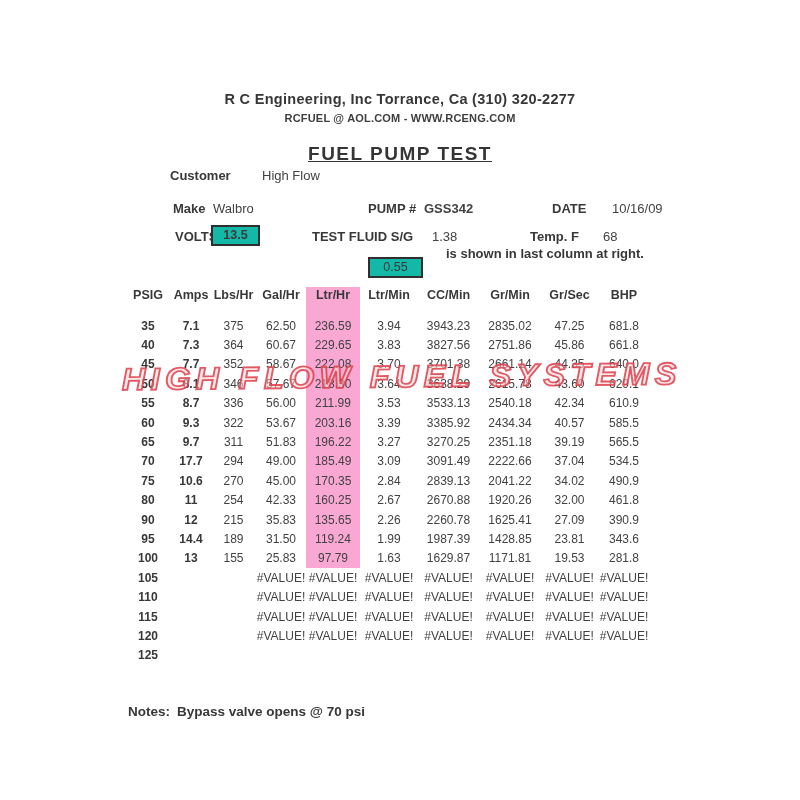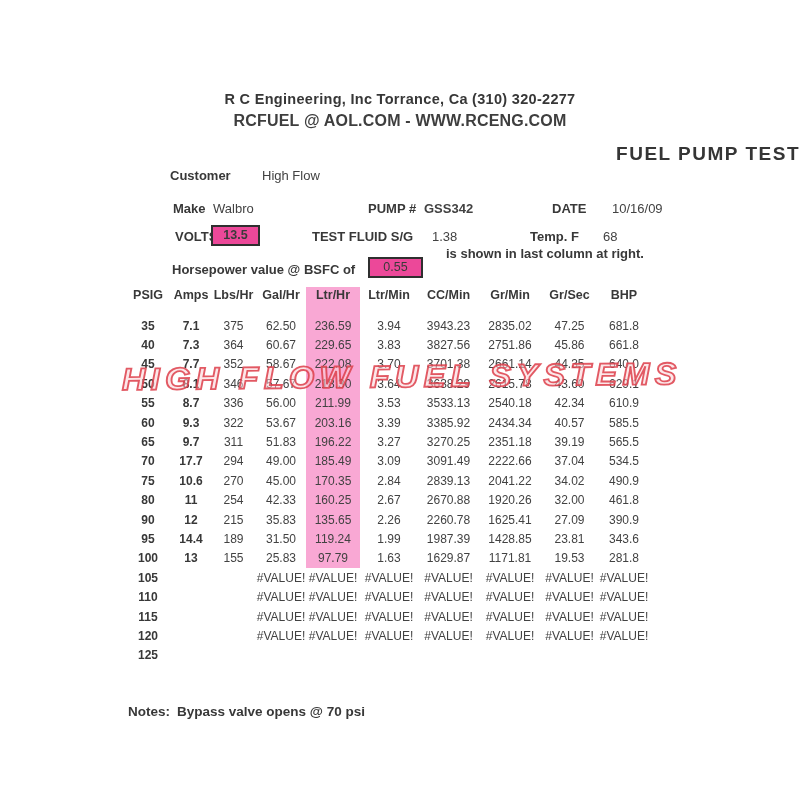--- a/index.html
+++ b/index.html
@@ -19,41 +19,42 @@
 
   .company {
     left: 0; top: 91px; width: 800px;
     text-align: center;
     font-size: 14.5px; font-weight: bold; color: #373737;
     letter-spacing: 0.3px;
   }
   .contact {
     left: 0; top: 112px; width: 800px;
     text-align: center;
-    font-size: 16px; font-weight: bold; color: #3e3e3e;
+    font-size: 11px; font-weight: bold; color: #3e3e3e;
     letter-spacing: 0.2px;
   }
   .doc-title {
     left: 0; top: 143px; width: 800px;
-    text-align: right;
+    text-align: center;
     font-size: 19px; font-weight: bold; color: #353535;
     letter-spacing: 1.5px;
+    text-decoration: underline;
   }
 
   .lbl { font-size: 13px; font-weight: bold; color: #383838; }
   .val { font-size: 13px; color: #424242; }
 
   .valbox {
     position: absolute;
     border: 2px solid #2f2f2f;
     text-align: center;
     font-size: 12.5px;
     color: #3a3a3a;
     line-height: 17px;
-    background: #ec4899;
+    background: #14b8a6;
   }
 
   table.results {
     position: absolute;
     left: 125px; top: 287px;
     width: 525px;
     border-collapse: separate; border-spacing: 0;
     table-layout: fixed;
   }
   table.results th {
@@ -105,21 +106,20 @@
   <span class="abs lbl" style="left:552px; top:201px;">DATE</span>
   <span class="abs val" style="left:612px; top:201px;">10/16/09</span>
 
   <span class="abs lbl" style="left:175px; top:229px;">VOLTS</span>
   <span class="valbox b" style="left:211px; top:225px; width:45px; height:17px;">13.5</span>
   <span class="abs lbl" style="left:312px; top:229px;">TEST FLUID  S/G</span>
   <span class="abs val" style="left:432px; top:229px;">1.38</span>
   <span class="abs lbl" style="left:530px; top:229px;">Temp.  F</span>
   <span class="abs val" style="left:603px; top:229px;">68</span>
 
-  <span class="abs lbl" style="left:172px; top:262px;">Horsepower value @  BSFC of</span>
   <span class="valbox" style="left:368px; top:257px; width:51px; height:17px;">0.55</span>
   <span class="abs lbl" style="left:430px; top:246px;padding-left:16px;">is shown in last column at right.</span>
 
   <table class="results">
     <colgroup>
       <col style="width:46px">
         <col style="width:40px">
         <col style="width:45px">
       <col style="width:50px">
         <col style="width:54px">

